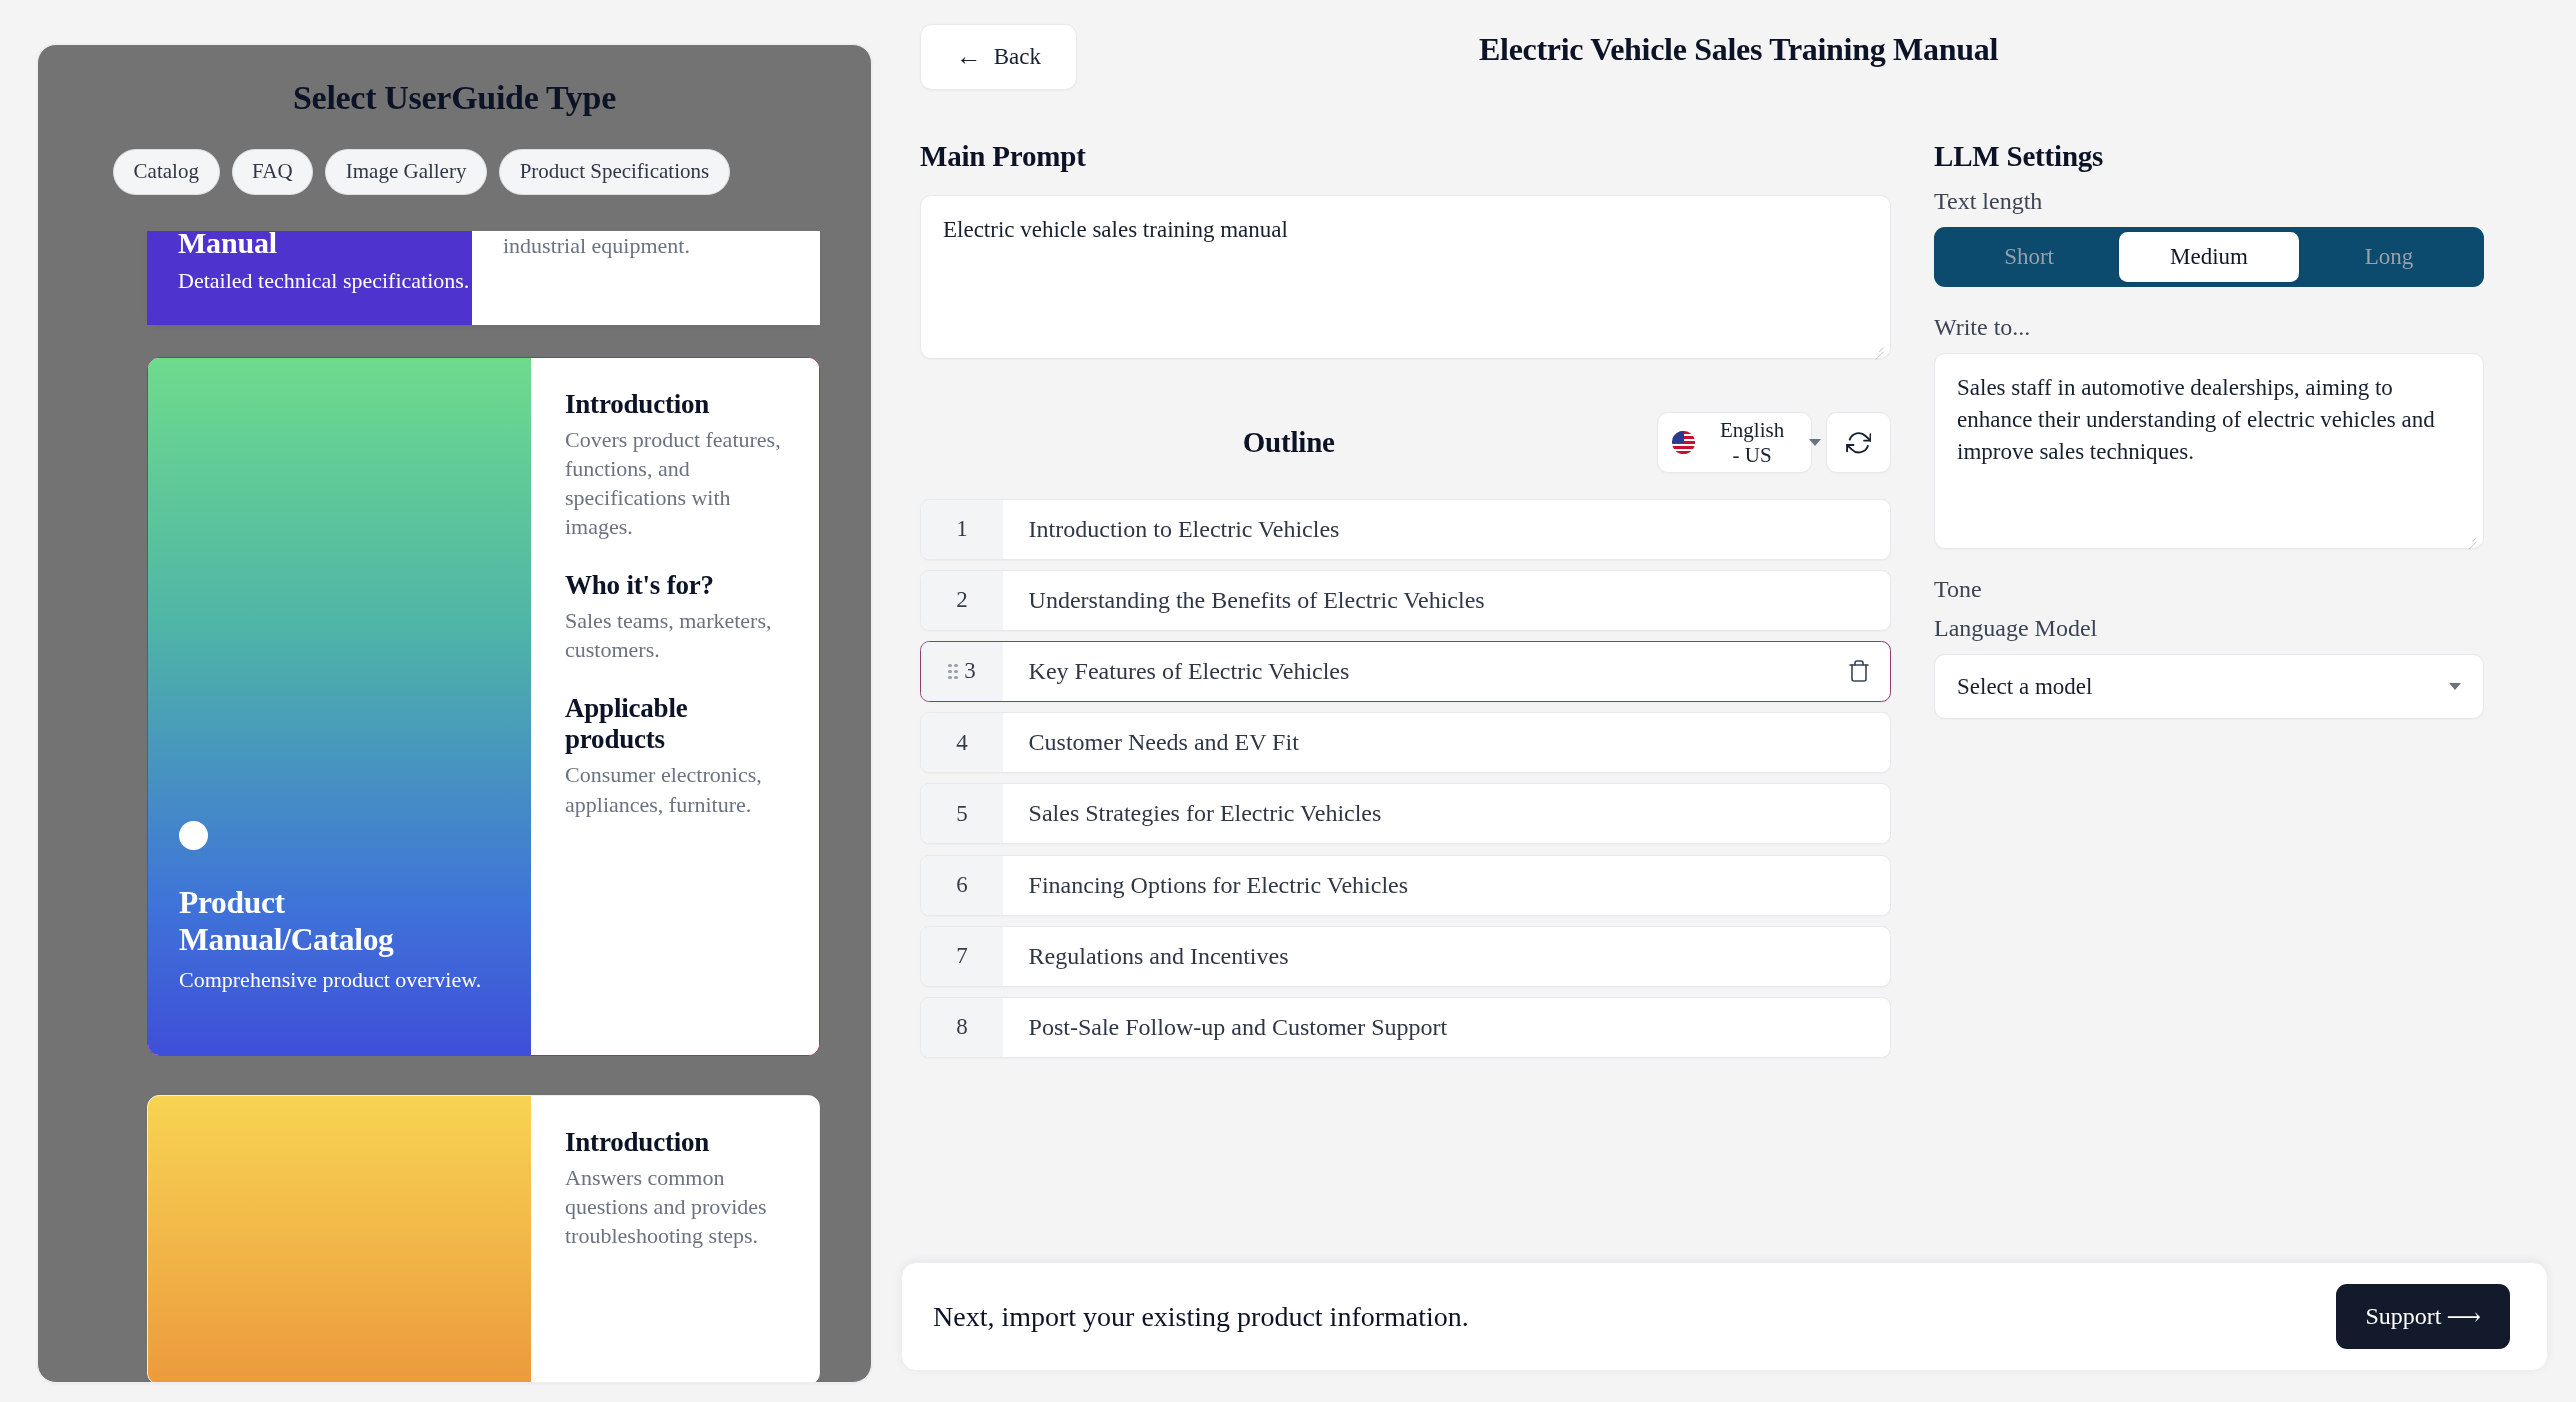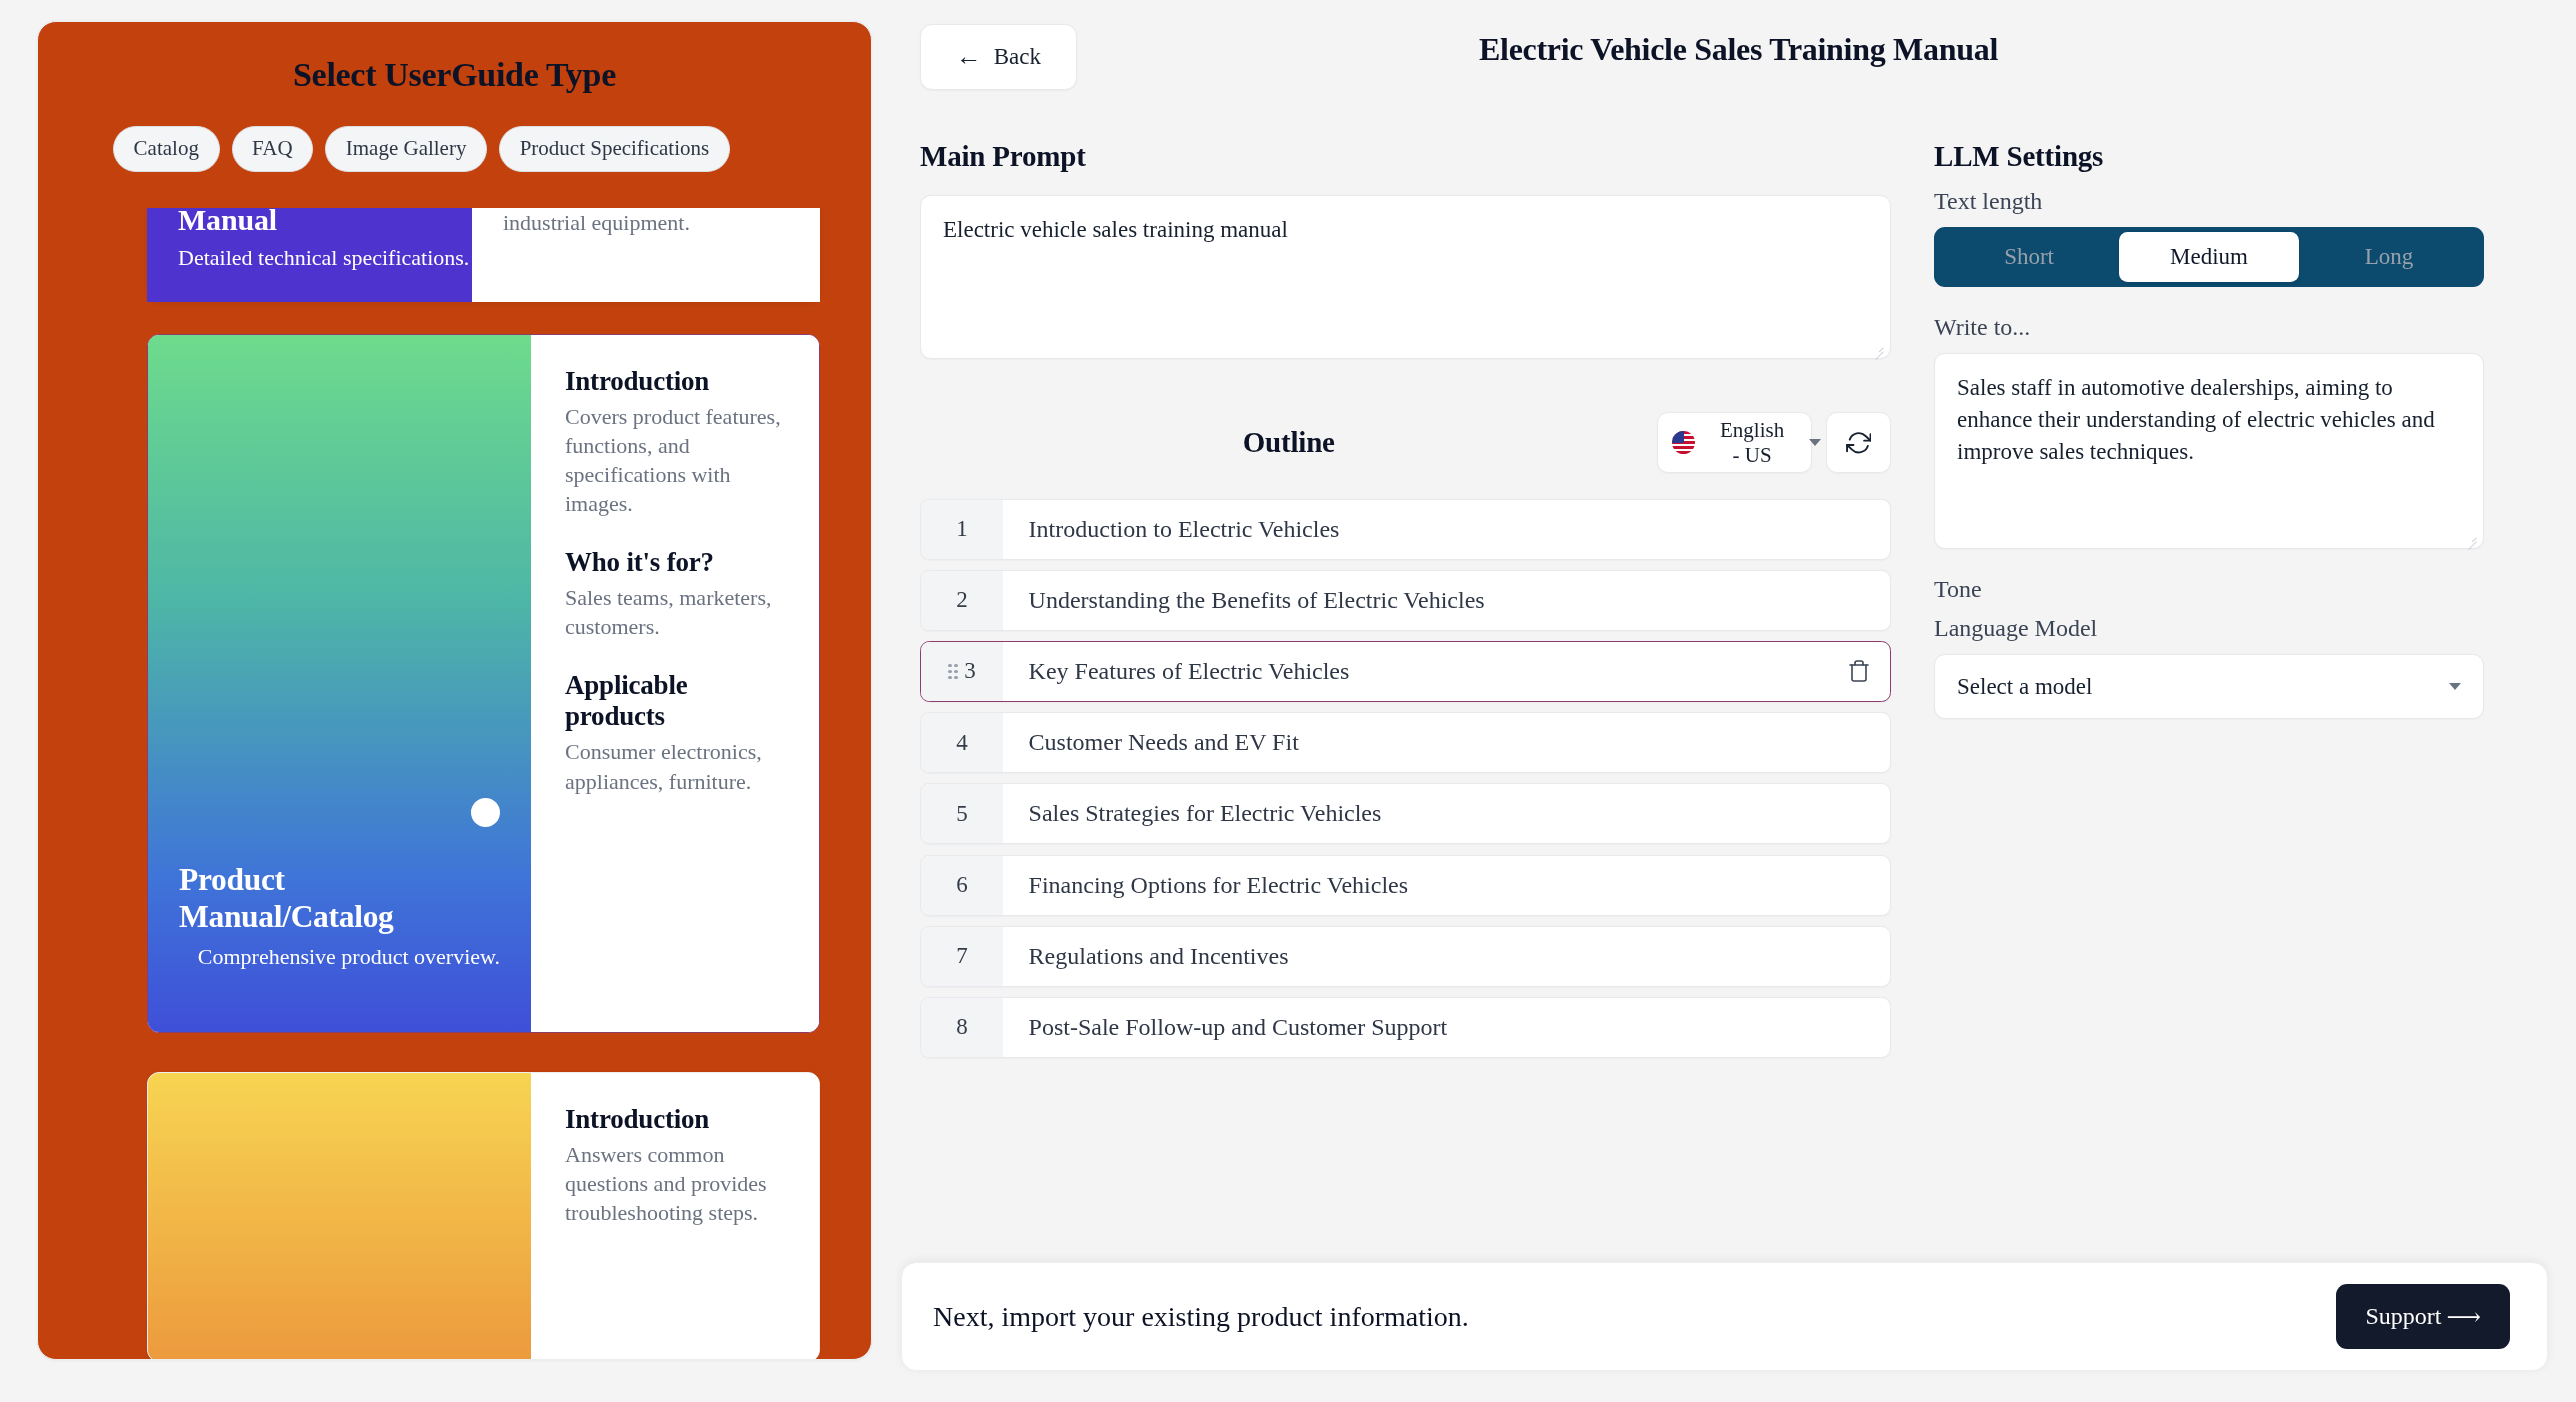--- a/index.html
+++ b/index.html
@@ -12,23 +12,23 @@
   .app {
     position: relative;
     width: 2576px; height: 1402px;
     display: flex;
     gap: 0;
   }
 
   
   .left-panel {
     position: absolute;
-    left: 37px; top: 21px;
+    left: 37px; top: 44px;
     width: 835px; height: 1339px;
-    background: #c2410c;
+    background: #737373;
     border: 0.9px solid #eceef0;
     border-radius: 19px;
     box-shadow: 0 0.9px 2.6px rgba(16,24,40,.05);
     overflow: hidden;
   }
   .left-title {
     text-align: center;
     font-size: 34px;
     font-weight: 700;
     color: #0d1326;
@@ -105,21 +105,20 @@
   }
   .grad-green {
     width: 383px;
     background: linear-gradient(180deg,#6edb8c 0%, #4eb6a6 38%, #3f74d8 78%, #3f4fd8 100%);
     position: relative;
     padding: 31px;
     color: #fff;
     display: flex;
     flex-direction: column;
     justify-content: flex-end;
-    align-items: flex-end;
   }
   .dot {
     width: 29px; height: 29px; border-radius: 50%;
     background: #fff;
     margin-bottom: 34px;
   }
   .grad-green h3 {
     font-size: 31.5px; font-weight: 700; line-height: 1.18; letter-spacing: -0.3px;
   }
   .grad-green p {

